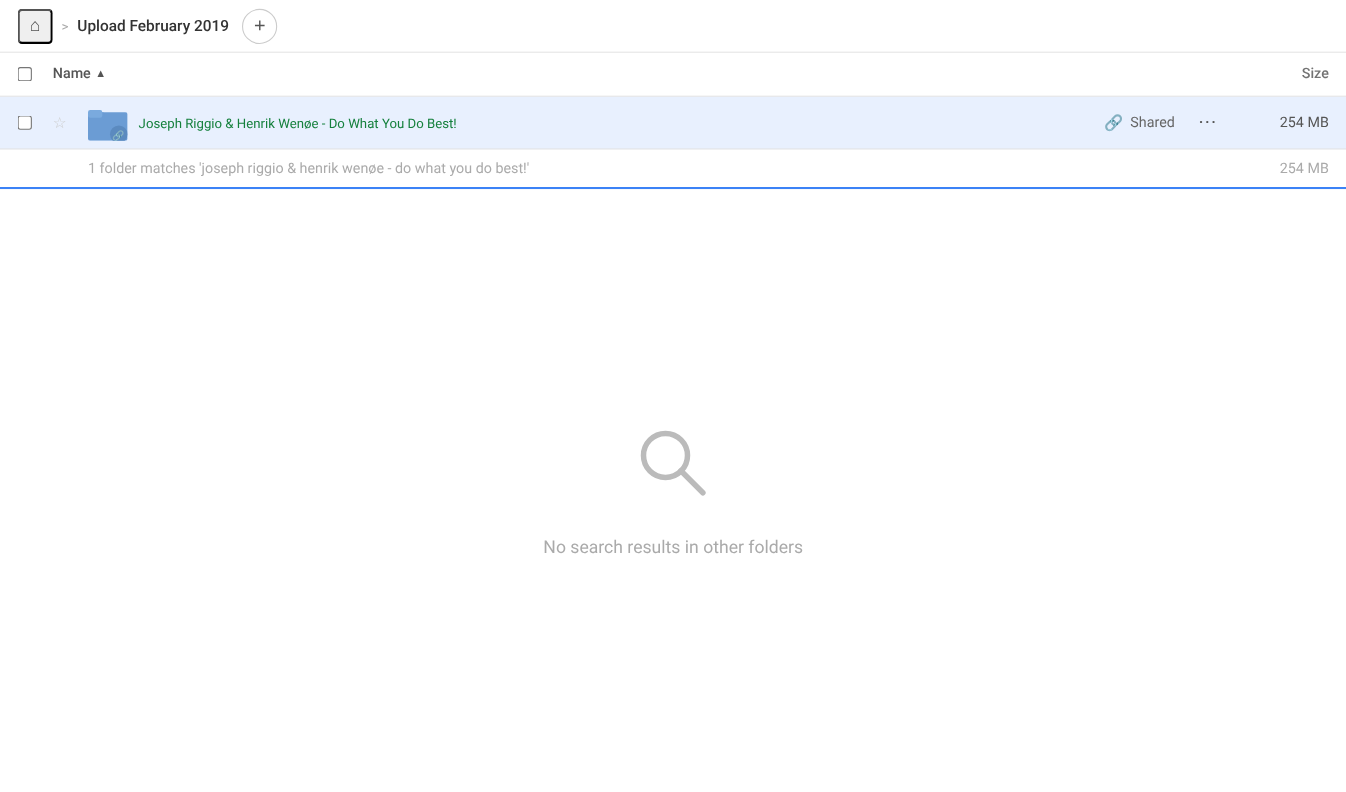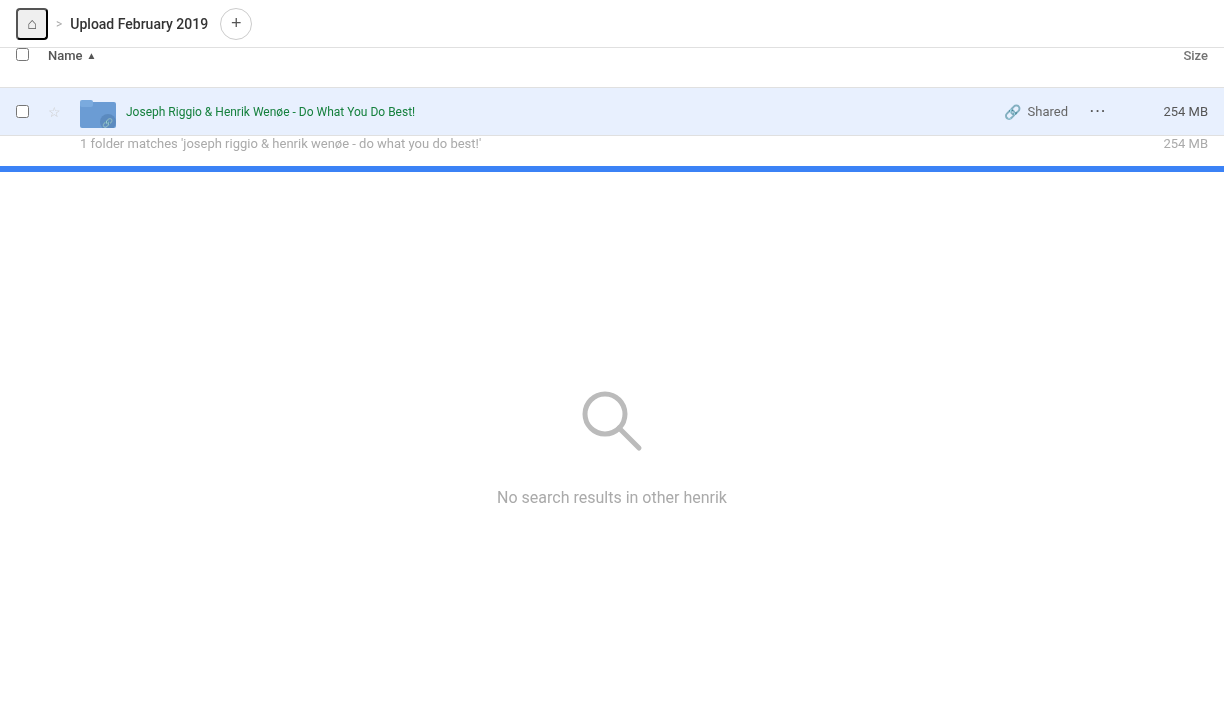--- a/index.html
+++ b/index.html
@@ -61,21 +61,21 @@
       border-radius: 50%;
       cursor: pointer;
       color: #555;
       font-size: 18px;
       background: #fff;
       margin-left: 4px;
     }
 
     .column-header {
       display: flex;
-      align-items: flex-start;
+      align-items: center;
       height: 40px;
       background: #fff;
       border-bottom: 1px solid #e0e0e0;
       padding: 0 16px;
     }
 
     .col-checkbox {
       width: 32px;
       display: flex;
       align-items: center;
@@ -168,24 +168,24 @@
     .row-size {
       width: 80px;
       text-align: right;
       font-size: 13px;
       color: #555;
     }
 
     .match-info {
       height: 36px;
       display: flex;
-      align-items: flex-start;
+      align-items: center;
       padding: 0 16px 0 80px;
       background: #fff;
-      border-bottom: 6px solid #3b82f6;
+      border-bottom: 2px solid #3b82f6;
     }
 
     .match-text {
       font-size: 13px;
       color: #aaa;
       flex: 1;
     }
 
     .match-size {
       font-size: 13px;
@@ -283,14 +283,14 @@
 </div>
 
 <div class="empty-area">
   <div class="empty-search-icon">
     
     <svg width="70" height="70" viewBox="0 0 70 70">
       <circle cx="28" cy="28" r="20" fill="none" stroke="#bbb" stroke-width="5"></circle>
       <line x1="42" y1="42" x2="62" y2="62" stroke="#bbb" stroke-width="5" stroke-linecap="round"></line>
     </svg>
   </div>
-  <div class="empty-text">No search results in other henrik</div>
+  <div class="empty-text">No search results in other folders</div>
 </div>
 
 </body></html>

